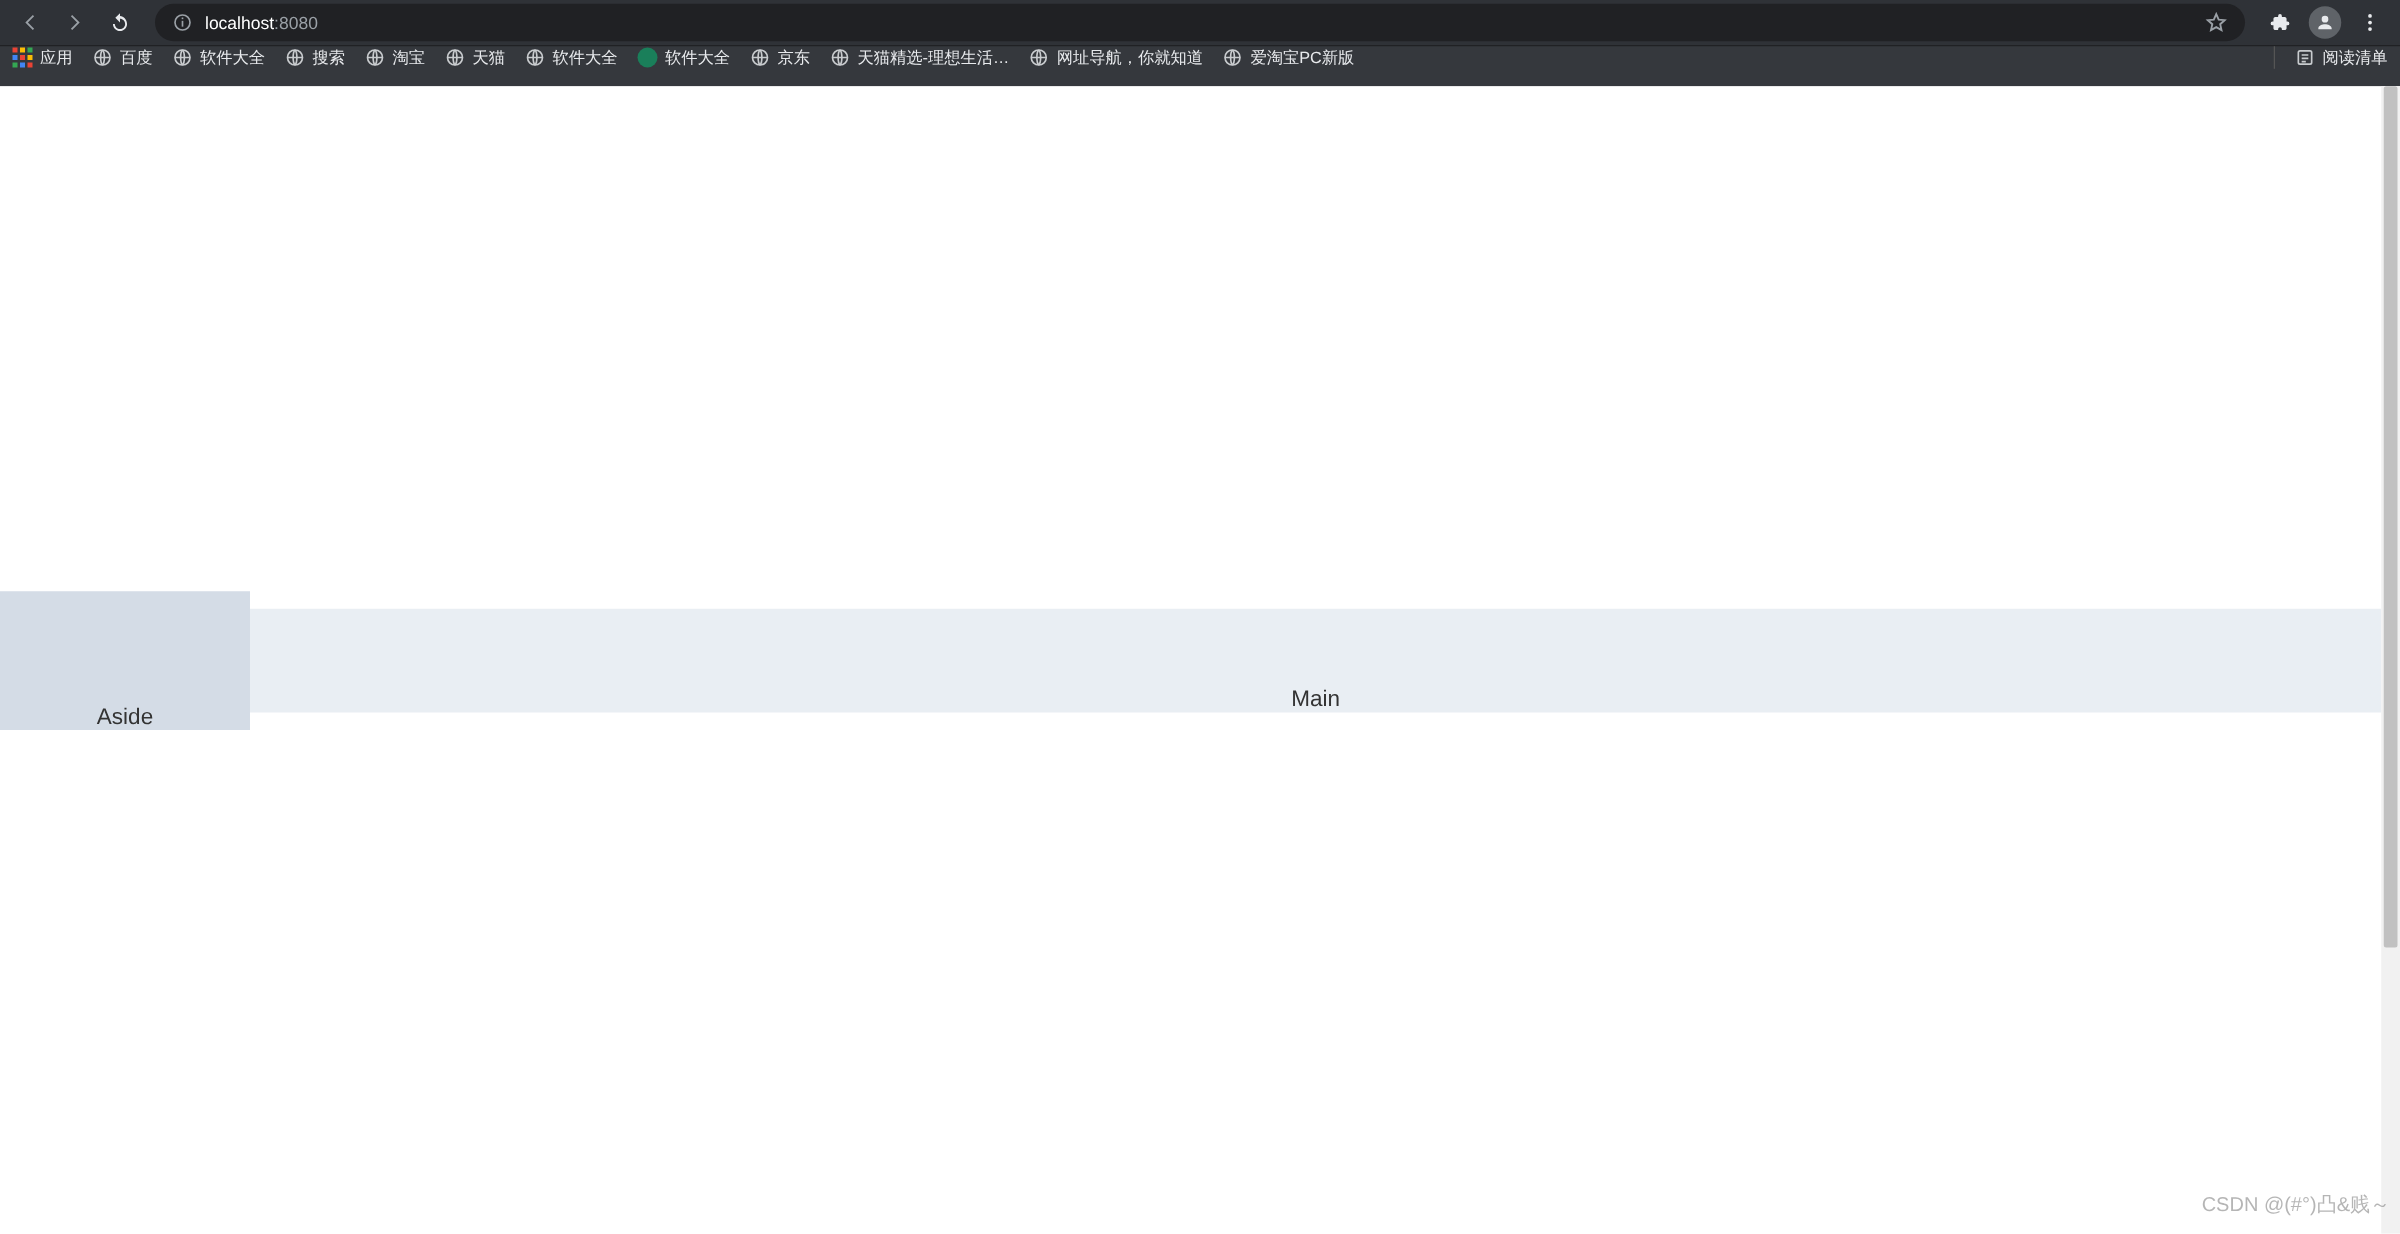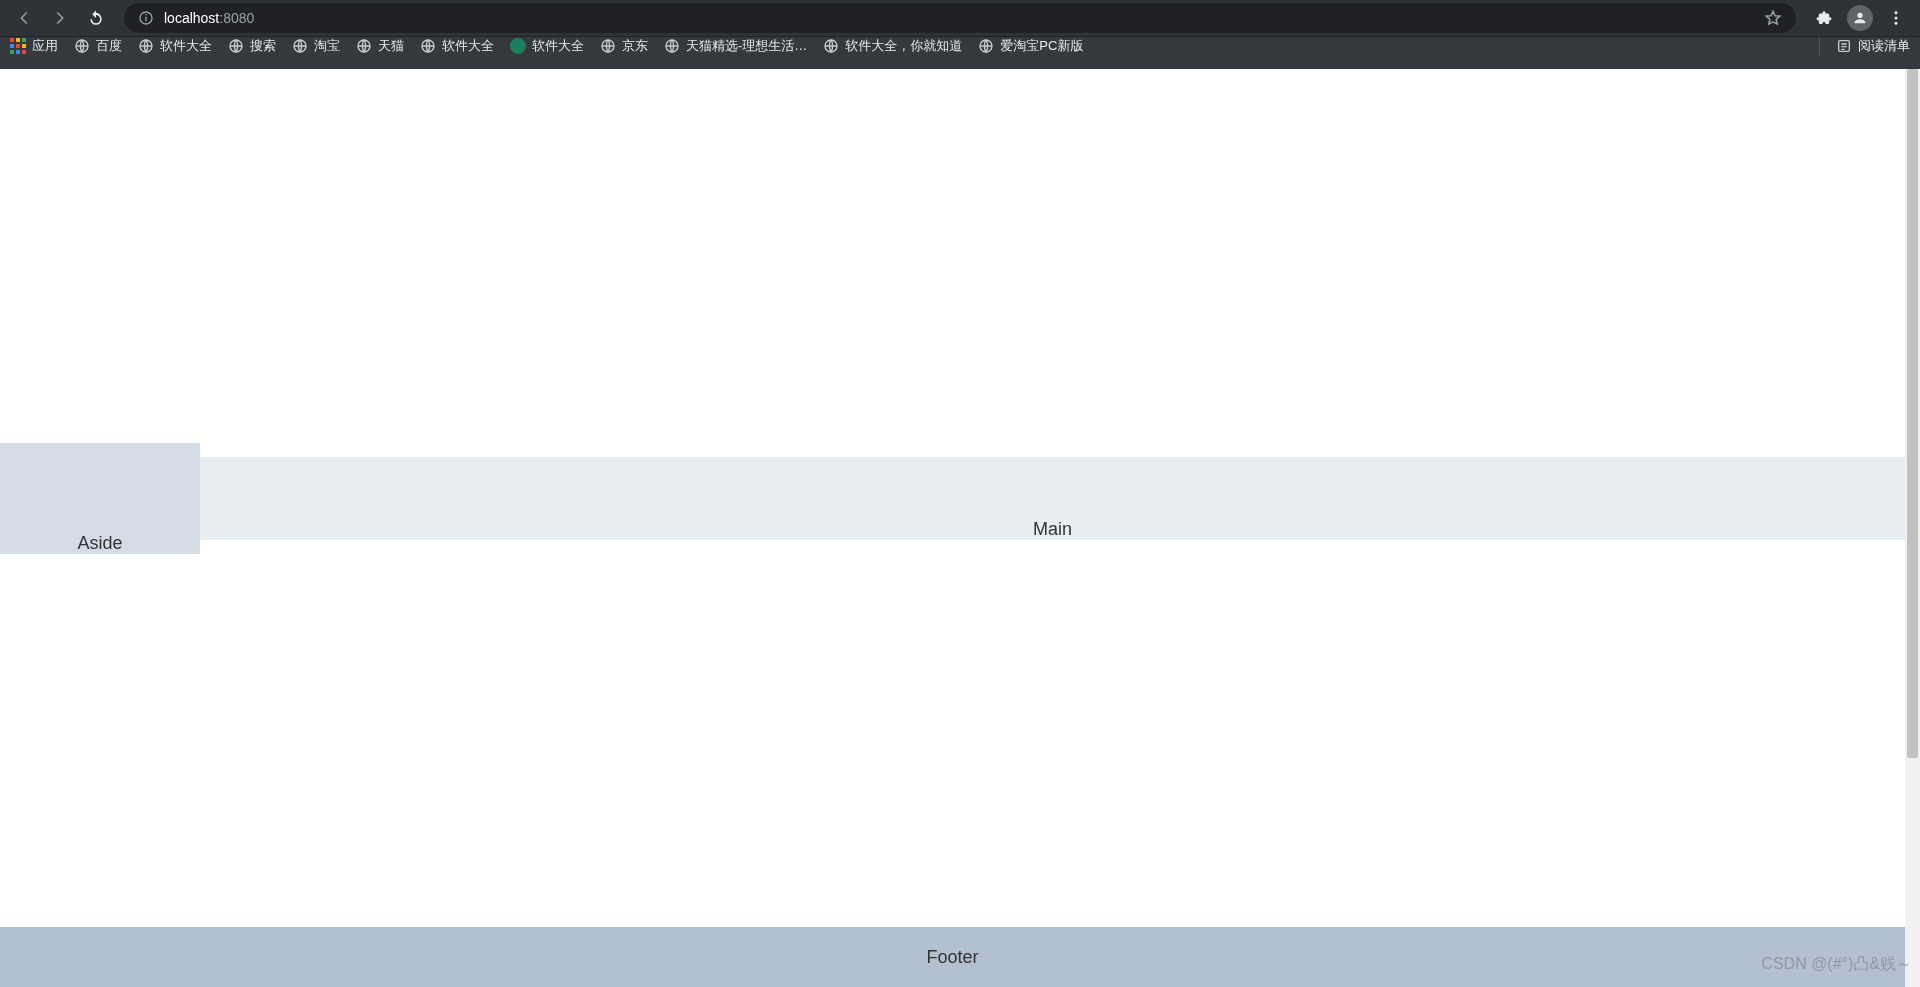--- a/index.html
+++ b/index.html
@@ -188,21 +188,21 @@
           <circle cx="12" cy="12" r="9" fill="none" stroke="currentColor" stroke-width="2"></circle>
           <path d="M3 12h18M12 3c3 3 3 15 0 18M12 3c-3 3-3 15 0 18" fill="none" stroke="currentColor" stroke-width="2"></path>
         </svg>
       <span>天猫精选-理想生活…</span>
     </div>
     <div class="bm">
       <svg class="globe" viewBox="0 0 24 24">
           <circle cx="12" cy="12" r="9" fill="none" stroke="currentColor" stroke-width="2"></circle>
           <path d="M3 12h18M12 3c3 3 3 15 0 18M12 3c-3 3-3 15 0 18" fill="none" stroke="currentColor" stroke-width="2"></path>
         </svg>
-      <span>软件大全，你就知道</span>
+      <span>网址导航，你就知道</span>
     </div>
     <div class="bm">
       <svg class="globe" viewBox="0 0 24 24">
           <circle cx="12" cy="12" r="9" fill="none" stroke="currentColor" stroke-width="2"></circle>
           <path d="M3 12h18M12 3c3 3 3 15 0 18M12 3c-3 3-3 15 0 18" fill="none" stroke="currentColor" stroke-width="2"></path>
         </svg>
       <span>爱淘宝PC新版</span>
     </div>
 
     <div class="bm-spacer"></div>
@@ -221,23 +221,20 @@
 
   <div class="page">
     <div class="el-body">
       <div class="el-aside">
         <span>Aside</span>
       </div>
       <div class="el-main">
         <span>Main</span>
       </div>
     </div>
-    <div class="el-footer">
-      <span>Footer</span>
-    </div>
   </div>
 
   <div class="scrollbar">
     <div class="scrollbar-thumb"></div>
   </div>
 
   <div class="watermark">CSDN @(#°)凸&amp;贱～</div>
 </div>
 
 </body></html>

